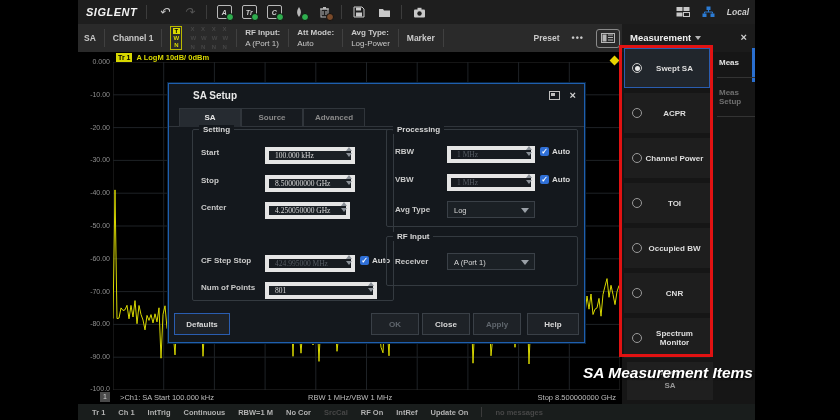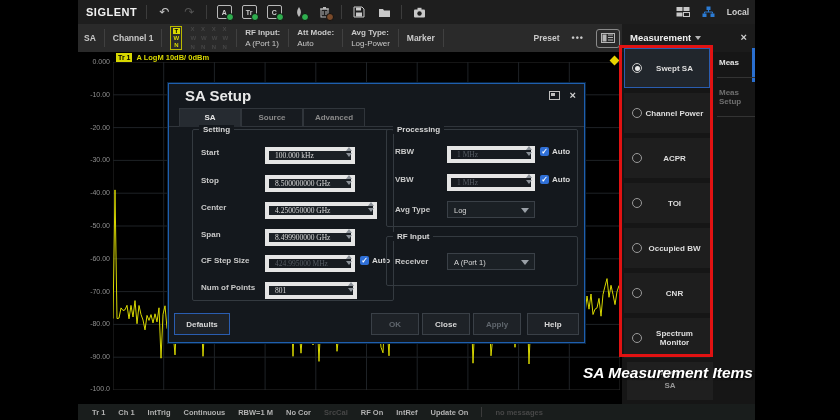--- a/index.html
+++ b/index.html
@@ -2,21 +2,21 @@
 <html><head>
 <meta charset="utf-8">
 <style>
   html,body{margin:0;padding:0;background:#000;}
   body{width:840px;height:420px;position:relative;overflow:hidden;
        font-family:"Liberation Sans", sans-serif;-webkit-font-smoothing:antialiased;}
   #app{position:absolute;left:78px;top:0;width:677px;height:420px;background:#000;}
 
   
   .toolbar{position:absolute;left:0;top:0;width:677px;height:24px;background:#1e1e1e;
-           display:flex;align-items:center;gap:9px;padding-left:8px;box-sizing:border-box;}
+           display:flex;align-items:center;gap:9px;padding-left:8px;box-sizing:border-box;font-style:italic;}
   .brand{color:#f2f2f2;font-weight:bold;font-size:11px;letter-spacing:.5px;}
   .tsep{width:1px;height:14px;background:#3c3c3c;}
   .tico{width:16px;height:16px;display:flex;align-items:center;justify-content:center;position:relative;}
   .tico svg{display:block;}
   .glyph{color:#c8c8c8;font-size:12px;line-height:12px;}
   .glyph.dim{color:#555;}
   .badge{position:absolute;right:-2px;bottom:-1px;width:6px;height:6px;border-radius:50%;background:#2fae4f;border:1px solid #111;}
   .badge.brown{background:#7a4a2a;}
   .lbox{width:13px;height:12px;border:1px solid #b9b9b9;border-radius:2px;color:#cfcfcf;
         font-size:7px;font-weight:bold;display:flex;align-items:center;justify-content:center;}
@@ -51,21 +51,21 @@
   .marker-diamond{position:absolute;left:533px;top:57px;width:7px;height:7px;background:#e6d400;
                   transform:rotate(45deg);z-index:3;}
   .footer{position:absolute;left:0px;top:390px;width:544px;height:14px;z-index:2;}
   .fbadge{position:absolute;left:22px;top:2px;background:#4a4a4a;color:#d0d0d0;font-size:7px;padding:0 3px;line-height:10px;}
   .ftext{position:absolute;color:#bdbdbd;font-size:7.5px;top:3px;}
 
   
   .dialog{position:absolute;left:90px;top:83px;width:417px;height:260px;background:#14181d;
           border:1px solid #1f5fae;box-shadow:0 0 0 1px #09233f;z-index:5;box-sizing:border-box;}
   .dtitle{position:absolute;left:0;top:0;width:100%;height:22px;display:flex;align-items:center;}
-  .dtitle .t{color:#e8e8e8;font-size:15px;font-weight:bold;margin-left:16px;}
+  .dtitle .t{color:#e8e8e8;font-size:10px;font-weight:bold;margin-left:24px;}
   .dtitle .icons{position:absolute;right:8px;top:0;height:22px;display:flex;align-items:center;gap:10px;}
   .dclose{color:#d0d0d0;font-size:11px;font-weight:bold;}
   .tabs{position:absolute;left:10px;top:24px;height:19px;display:flex;}
   .tab{width:62px;height:19px;display:flex;align-items:center;justify-content:center;
        color:#8a8a8a;font-size:8px;font-weight:bold;border:1px solid #30353b;box-sizing:border-box;background:#171b20;}
   .tab.active{background:#262b31;color:#e8e8e8;border-bottom-color:#262b31;}
   .tabline{position:absolute;left:0;top:42px;width:100%;height:1px;background:#30353b;}
   .fs{position:absolute;border:1px solid #343a40;border-radius:2px;box-sizing:border-box;}
   .fs .legend{position:absolute;top:-5px;left:6px;background:#14181d;padding:0 4px;color:#d6d6d6;font-size:8px;font-weight:bold;}
   .frow{position:absolute;left:0;width:100%;height:17px;}
@@ -314,20 +314,26 @@
         <line y1="262.4" y2="262.4" x1="0" x2="507" stroke="#1e2226"></line>
         <line x1="456.3" x2="456.3" y1="0" y2="328" stroke="#1e2226"></line>
         <line y1="295.2" y2="295.2" x1="0" x2="507" stroke="#1e2226"></line>
         <line x1="507.0" x2="507.0" y1="0" y2="328" stroke="#2b2b2b"></line>
         <line y1="328.0" y2="328.0" x1="0" x2="507" stroke="#2b2b2b"></line>
       </g>
     <polyline id="trace-poly" points="0,256.6 2,127.9 4,256.6 6,256.1 8,245.9 10,248.5 12,247.8 14,243.3 16,256.8 18,243.4 20,255.0 22,238.6 24,261.7 26,243.5 28,252.5 30,258.0 32,267.9 34,253.4 36,258.4 38,252.6 40,260.9 42,251.8 44,259.9 46,245.8 48,296.2 50,252.3 52,243.8 54,266.3 56,268.8 58,250.5 60,269.1 62,292.9 64,253.4 66,276.1 68,250.4 70,248.9 72,263.3 74,271.3 76,260.0 78,241.8 80,244.6 82,244.7 84,277.1 86,265.3 88,250.4 90,294.3 92,258.2 94,260.6 96,240.9 98,247.2 100,247.5 102,239.3 104,240.5 106,254.0 108,246.4 110,255.1 112,255.0 114,251.4 116,261.4 118,265.5 120,251.8 122,239.6 124,268.1 126,240.9 128,250.4 130,249.7 132,259.5 134,252.2 136,271.8 138,255.5 140,265.4 142,254.7 144,270.1 146,271.6 148,267.2 150,252.3 152,238.8 154,278.6 156,242.3 158,250.0 160,255.4 162,243.5 164,262.1 166,263.1 168,256.4 170,247.1 172,248.6 174,266.0 176,257.8 178,241.7 180,294.3 182,237.0 184,260.6 186,266.6 188,291.2 190,264.0 192,255.8 194,256.7 196,261.6 198,260.3 200,283.0 202,247.2 204,254.9 206,299.4 208,253.5 210,262.2 212,244.6 214,247.1 216,250.5 218,270.8 220,242.6 222,259.2 224,289.3 226,270.3 228,260.9 230,252.1 232,267.2 234,249.7 236,246.3 238,275.8 240,243.1 242,252.5 244,264.6 246,232.7 248,233.2 250,253.4 252,250.7 254,265.0 256,243.1 258,258.2 260,263.1 262,242.7 264,238.3 266,261.9 268,285.2 270,290.8 272,248.4 274,264.3 276,293.8 278,245.2 280,246.4 282,247.3 284,247.3 286,239.5 288,268.0 290,263.2 292,240.7 294,245.7 296,248.1 298,281.6 300,265.8 302,246.2 304,249.2 306,253.8 308,249.7 310,257.5 312,242.2 314,261.0 316,255.0 318,260.9 320,243.2 322,253.7 324,269.5 326,246.4 328,245.2 330,260.4 332,249.5 334,261.2 336,246.2 338,250.8 340,233.8 342,265.4 344,249.2 346,257.1 348,255.2 350,246.4 352,257.7 354,250.4 356,235.9 358,240.6 360,301.2 362,257.9 364,257.5 366,255.1 368,237.9 370,231.5 372,252.9 374,251.4 376,250.1 378,293.8 380,273.0 382,261.7 384,276.9 386,249.6 388,275.3 390,258.4 392,248.4 394,258.3 396,234.4 398,245.2 400,250.0 402,285.3 404,248.2 406,252.3 408,254.4 410,239.5 412,268.5 414,242.1 416,302.0 418,251.7 420,247.5 422,253.3 424,262.9 426,270.3 428,263.7 430,253.3 432,233.7 434,270.2 436,251.9 438,265.7 440,246.7 442,258.5 444,258.8 446,265.5 448,256.3 450,267.5 452,243.6 454,265.5 456,258.1 458,251.7 460,259.4 462,242.0 464,238.6 466,242.1 468,249.4 470,256.0 472,251.2 474,234.0 476,247.2 478,232.0 480,252.5 482,247.2 484,245.9 486,236.4 488,254.2 490,232.5 492,224.1 494,216.6 496,235.3 498,223.3 500,232.5 502,242.6 504,229.7 506,223.5" fill="none" stroke-width="1" stroke="#d8d800"></polyline>
   </svg>
   <div class="marker-diamond"></div>
 
+  <div class="footer">
+    <span class="fbadge">1</span>
+    <span class="ftext" style="left:42px">&gt;Ch1: SA Start 100.000 kHz</span>
+    <span class="ftext" style="left:230px">RBW 1 MHz/VBW 1 MHz</span>
+    <span class="ftext" style="right:6px">Stop 8.500000000 GHz</span>
+  </div>
 
   <div class="dialog">
     <div class="dtitle">
       <span class="t">SA Setup</span>
       <span class="icons">
         <span>
           <svg width="11" height="9" viewBox="0 0 11 9">
               <rect x="0.5" y="0.5" width="10" height="8" fill="none" stroke="#c0c0c0"></rect>
               <rect x="2" y="2" width="4" height="3" fill="#c0c0c0"></rect>
             </svg>
@@ -360,55 +366,45 @@
         <span class="fieldbox" style="left:72px;top:0;width:90px">
           <input readonly="" value="8.500000000 GHz" style="">
           <span class="spin">
               <i class="up"></i>
               <i class="dn"></i>
             </span>
         </span>
       </div>
       <div class="frow" style="top:69px">
         <span class="flabel">Center</span>
-        <span class="fieldbox" style="left:72px;top:0;width:112px">
+        <span class="fieldbox" style="left:72px;top:0;width:85px">
           <input readonly="" value="4.250050000 GHz" style="">
           <span class="spin">
               <i class="up"></i>
               <i class="dn"></i>
             </span>
         </span>
       </div>
-      <div class="frow" style="top:96px">
-        <span class="flabel">Span</span>
-        <span class="fieldbox" style="left:72px;top:0;width:90px">
-          <input readonly="" value="8.499900000 GHz" style="">
-          <span class="spin">
-              <i class="up"></i>
-              <i class="dn"></i>
-            </span>
-        </span>
-      </div>
       <div class="frow" style="top:122px">
-        <span class="flabel">CF Step Size</span>
+        <span class="flabel">CF Step Stop</span>
         <span class="fieldbox disabled" style="left:72px;top:0;width:90px">
           <input readonly="" value="424.995000 MHz" style="">
           <span class="spin">
               <i class="up"></i>
               <i class="dn"></i>
             </span>
         </span>
         <span class="auto" style="left:167px;top:4px">
           <span class="cbx">✓</span>
           <span class="al">Auto</span>
         </span>
       </div>
       <div class="frow" style="top:149px">
         <span class="flabel">Num of Points</span>
-        <span class="fieldbox" style="left:72px;top:0;width:92px">
+        <span class="fieldbox" style="left:72px;top:0;width:112px">
           <input readonly="" value="801" style="">
           <span class="spin">
               <i class="up"></i>
               <i class="dn"></i>
             </span>
         </span>
       </div>
     </div>
 
     <div class="fs" style="left:217px;top:45px;width:192px;height:98px;">
@@ -477,25 +473,25 @@
       <span class="pclose">×</span>
     </div>
 
     <div class="mlist">
       <div class="mitem selected">
         <span class="radio"></span>
         <span class="mlabel">Swept SA</span>
       </div>
       <div class="mitem">
         <span class="radio"></span>
+        <span class="mlabel">ACPR</span>
+      </div>
+      <div class="mitem">
+        <span class="radio"></span>
         <span class="mlabel">Channel Power</span>
-      </div>
-      <div class="mitem">
-        <span class="radio"></span>
-        <span class="mlabel">ACPR</span>
       </div>
       <div class="mitem">
         <span class="radio"></span>
         <span class="mlabel">TOI</span>
       </div>
       <div class="mitem">
         <span class="radio"></span>
         <span class="mlabel">Occupied BW</span>
       </div>
       <div class="mitem">

